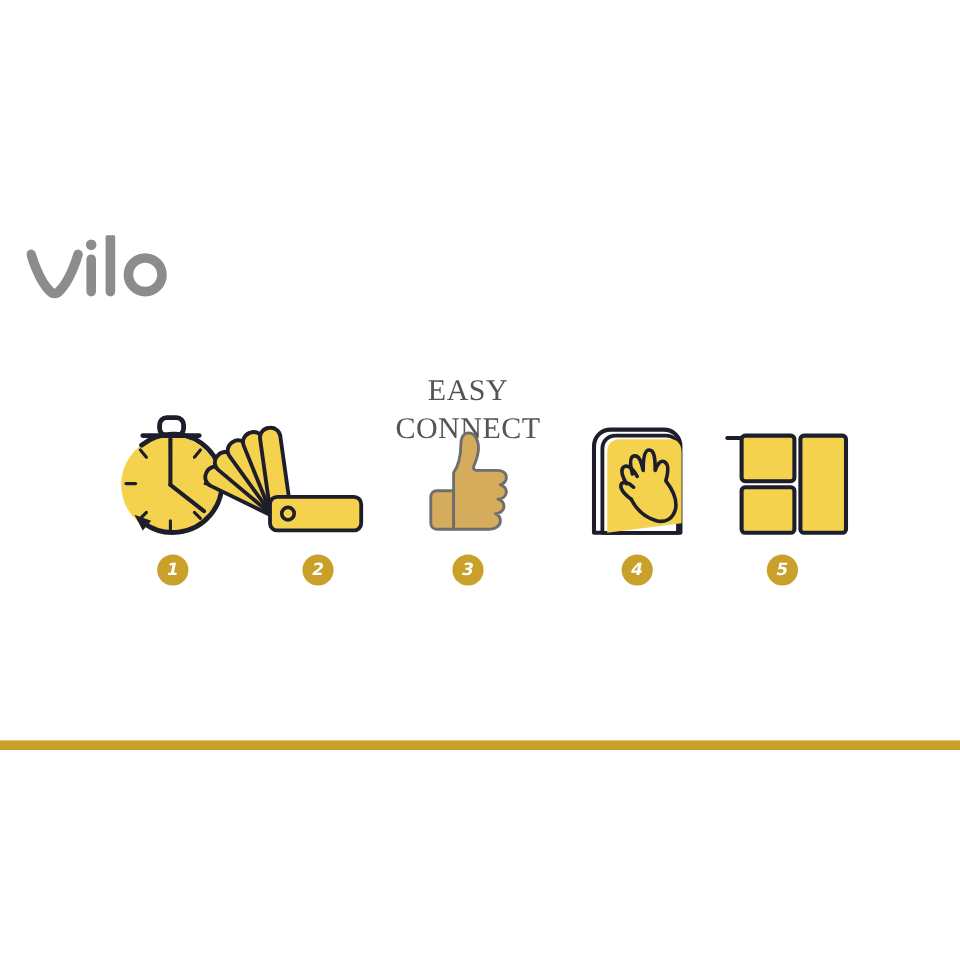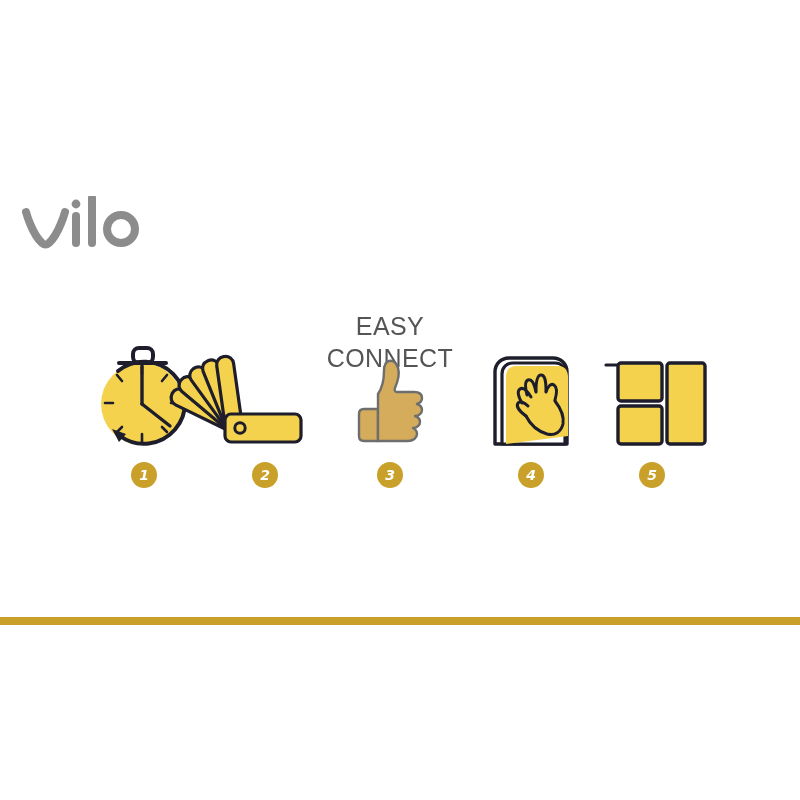--- a/index.html
+++ b/index.html
@@ -58,21 +58,21 @@
   .step-art svg { display: block; overflow: visible; }
 
   
   .easy-connect {
     position: absolute;
     left: -16px;
     top: 10px;
     width: 160px;
     text-align: center;
     color: #555555;
-    font-family: Liberation Sans, sans-serif;
+    font-family: Liberation Serif, serif;
     font-size: 25px;
     line-height: 32px;
     letter-spacing: 0.4px;
     white-space: pre-line;
   }
 
   
   .badge {
     position: absolute;
     top: 162px;

